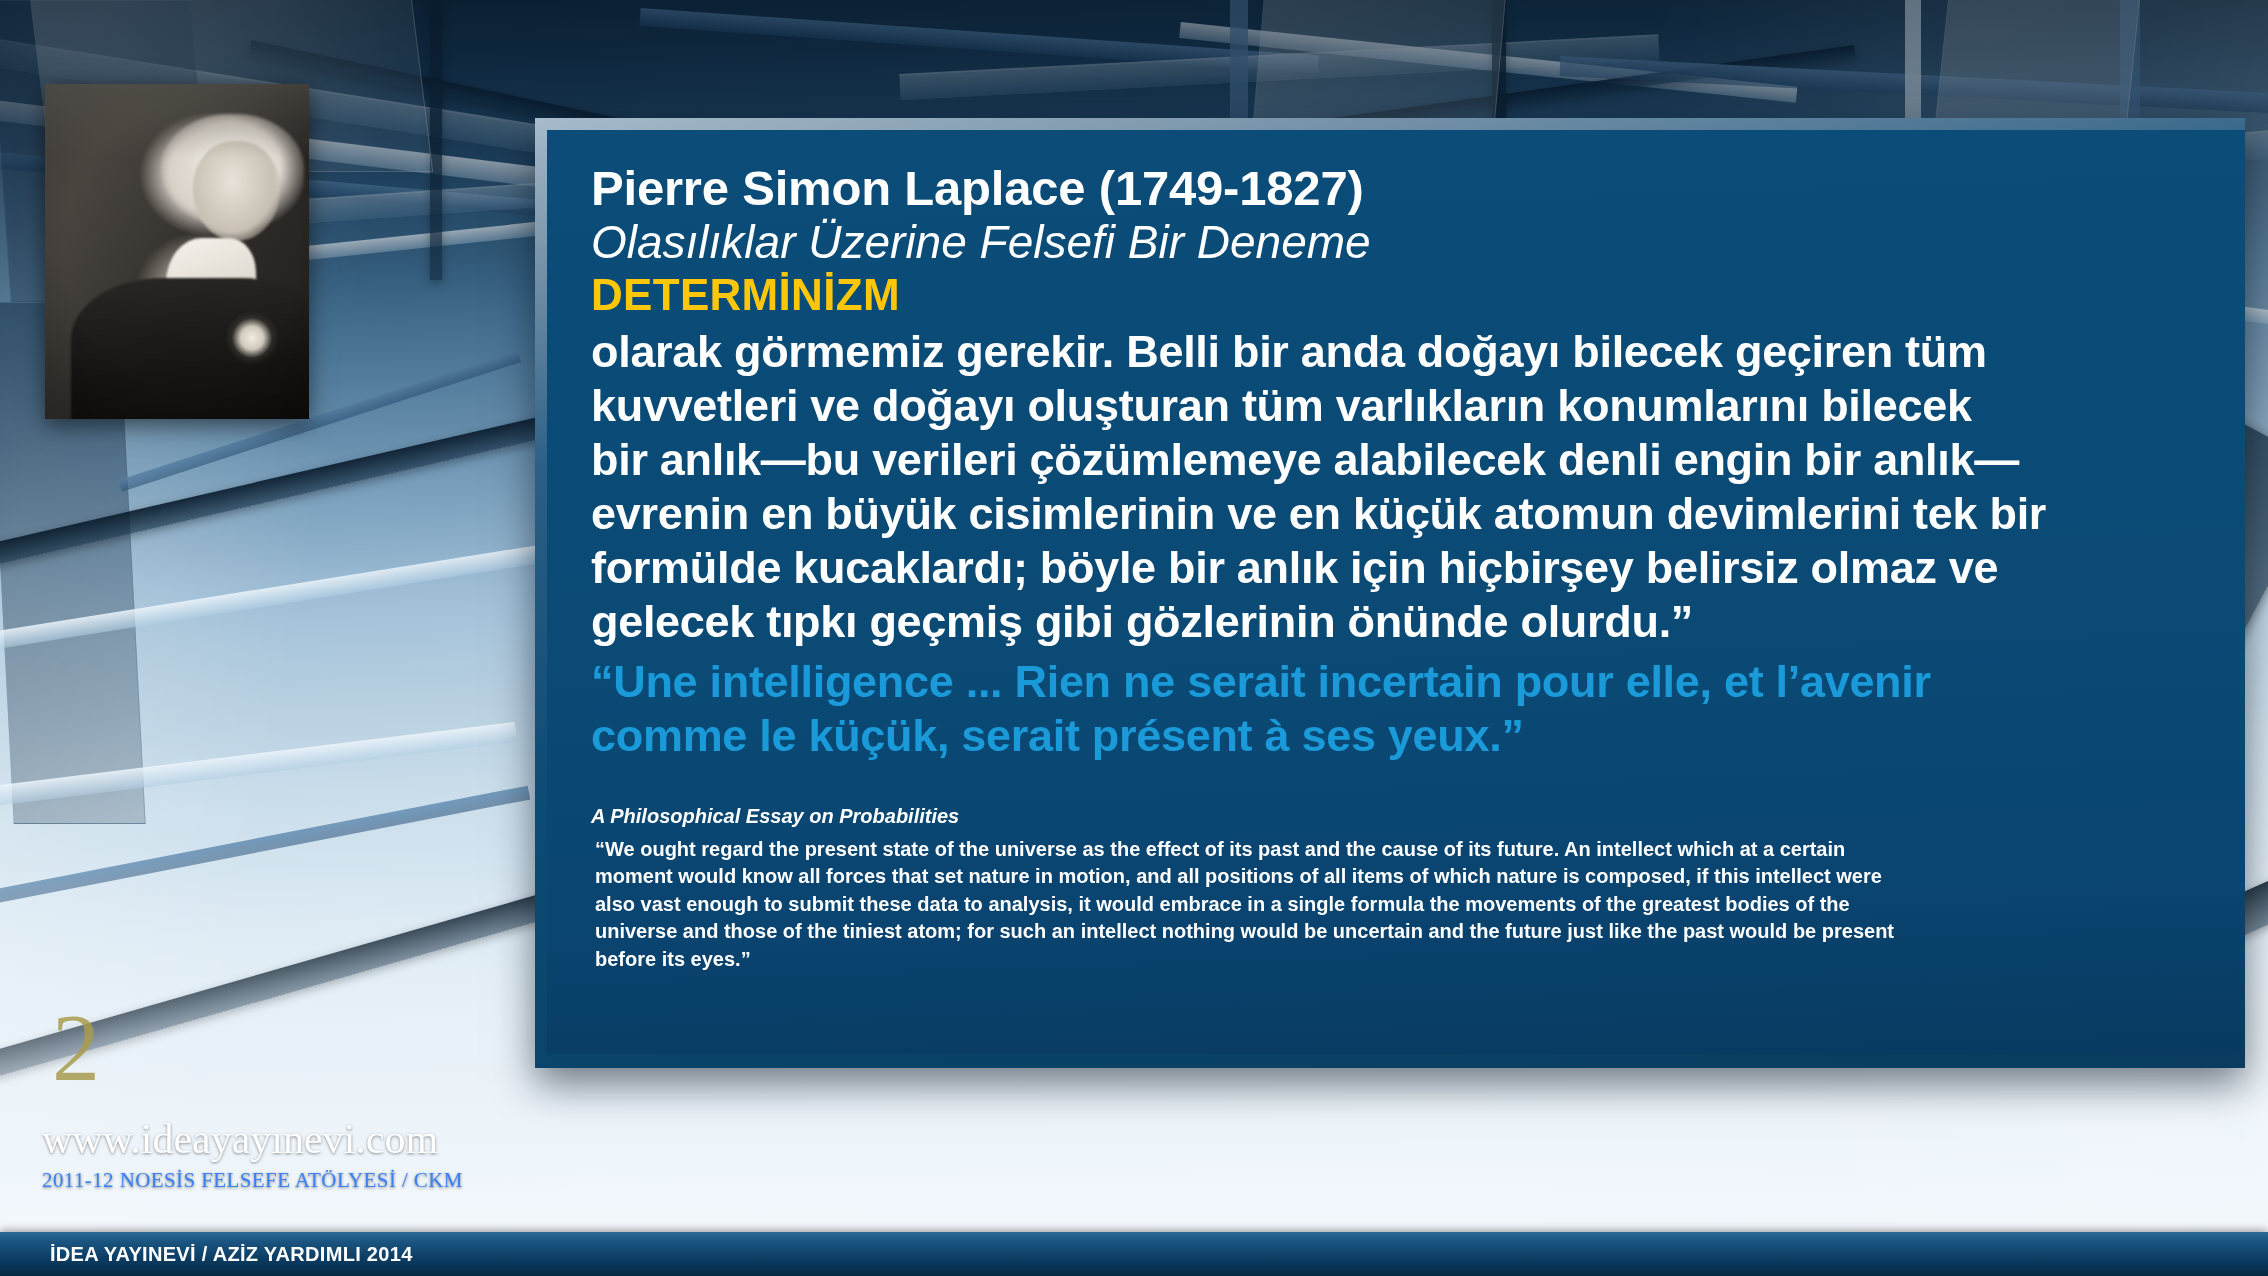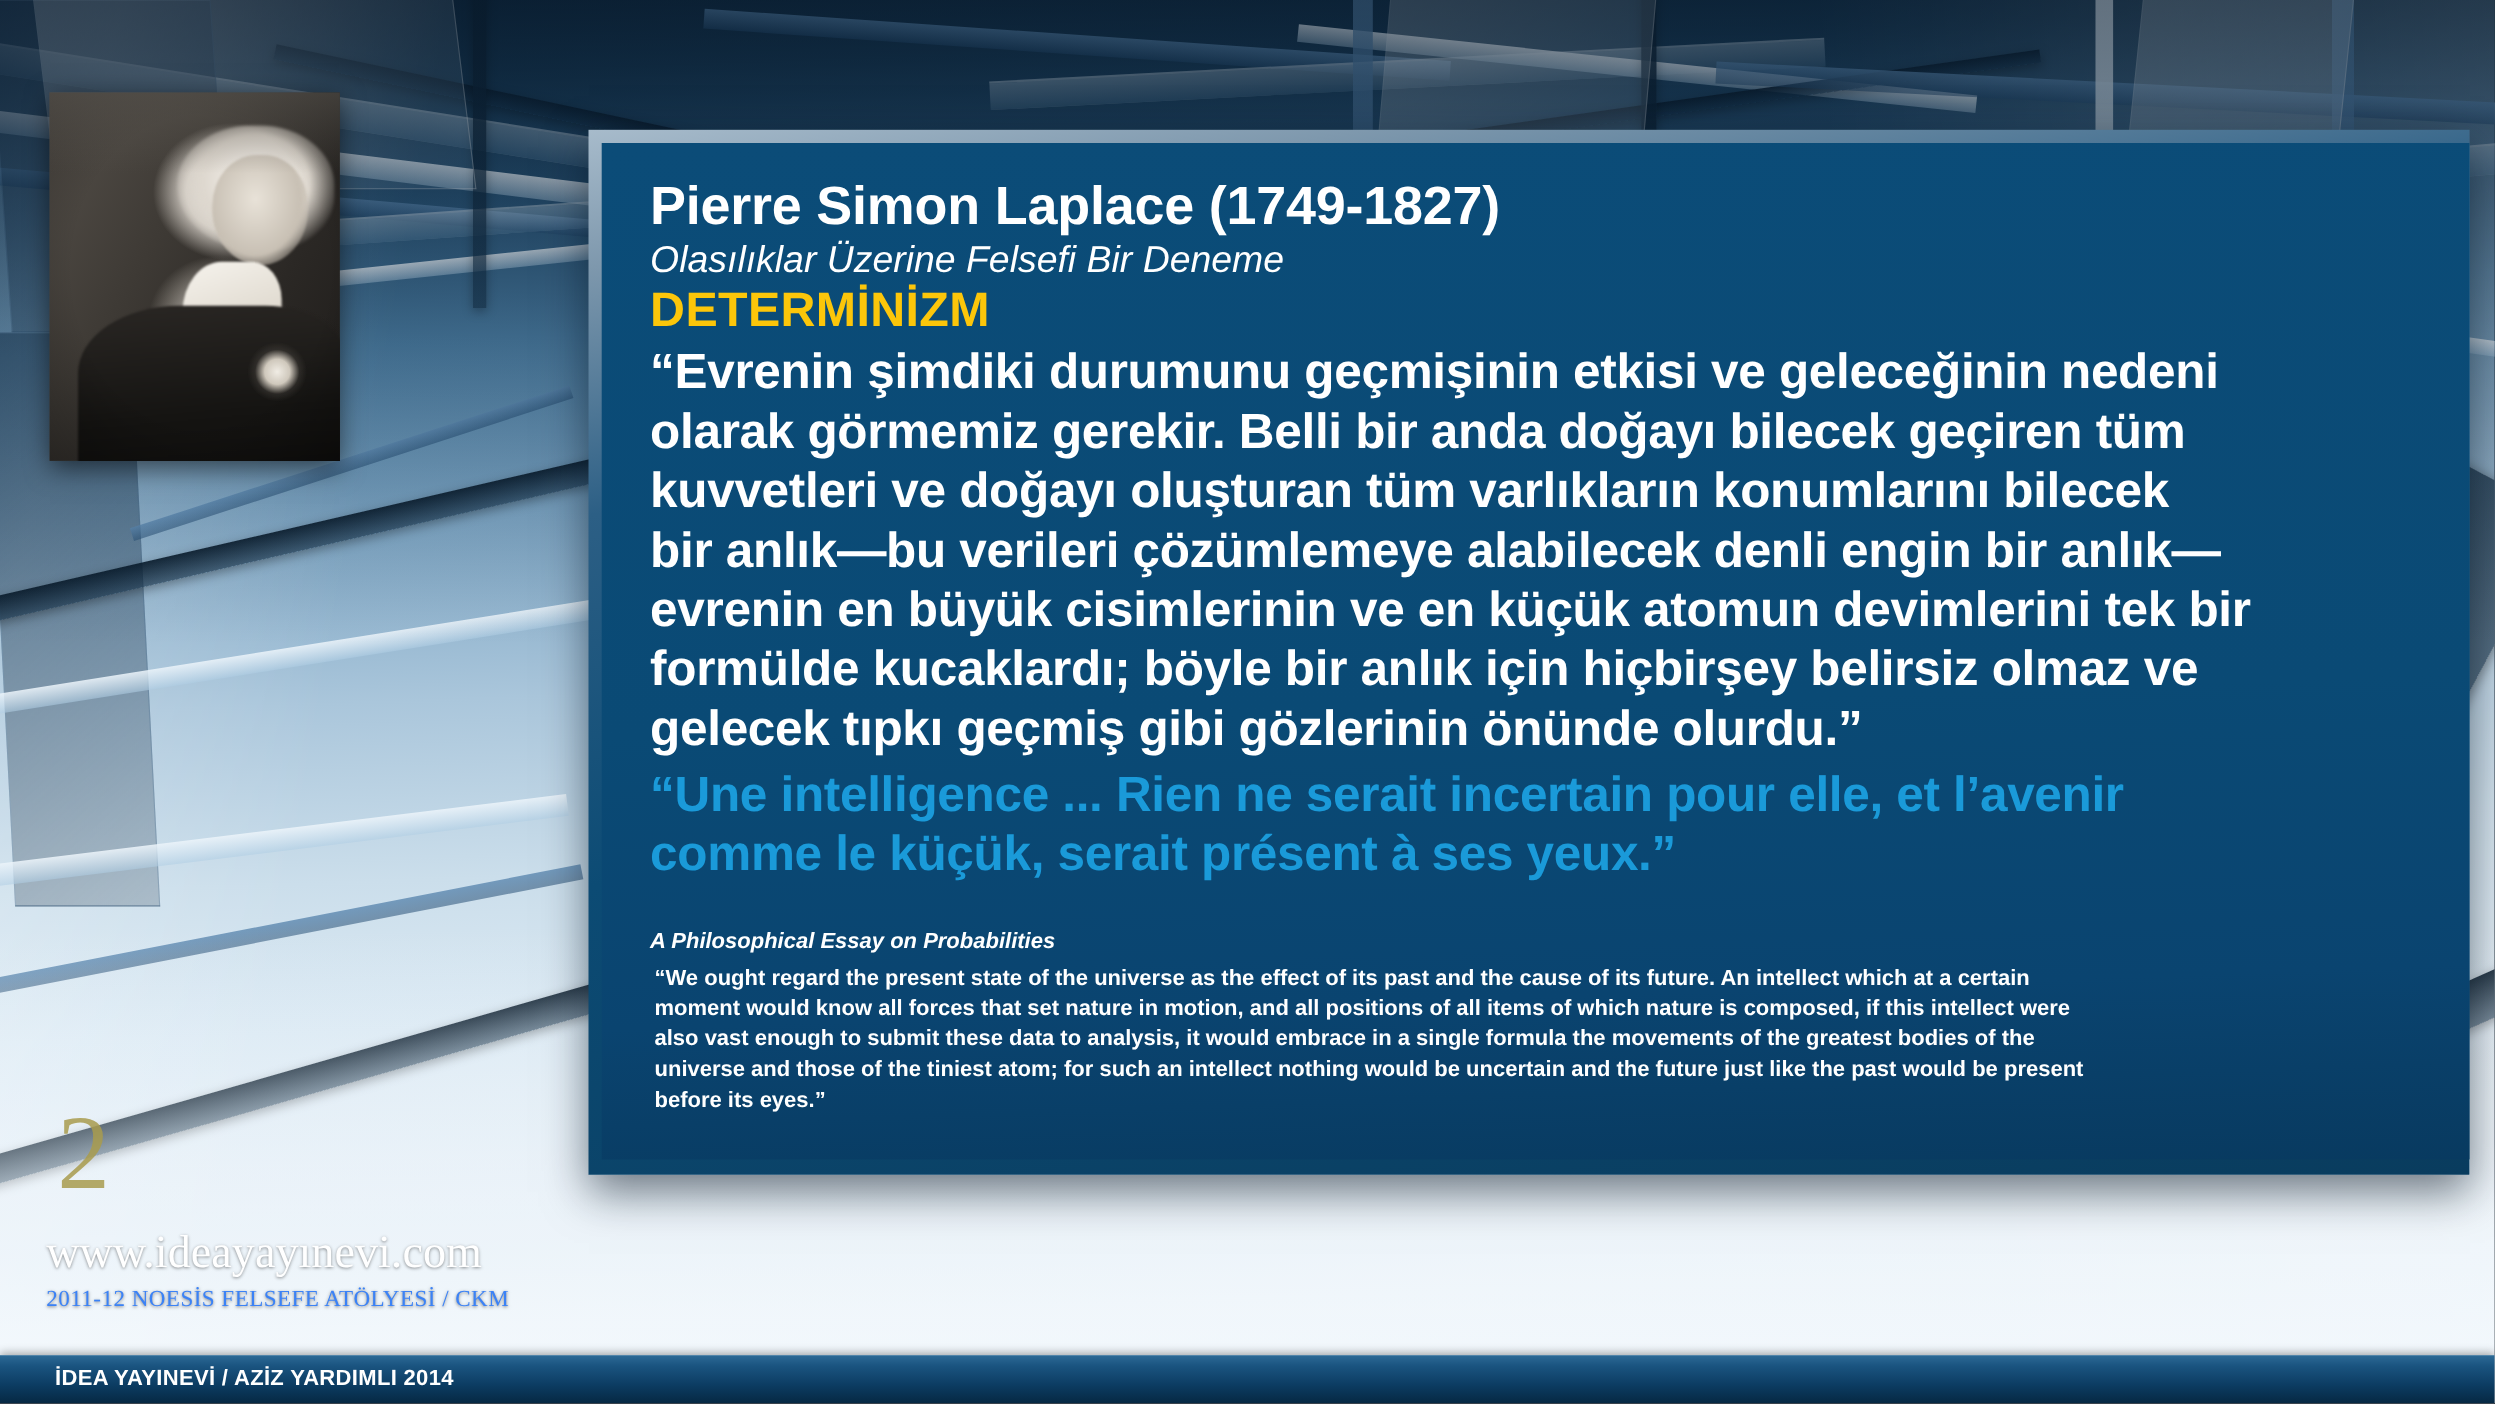--- a/index.html
+++ b/index.html
@@ -176,21 +176,21 @@
   .title {
     color: #ffffff;
     font-size: 49px;
     font-weight: bold;
     line-height: 1.08;
     letter-spacing: -0.2px;
     margin: 0 0 2px 0;
   }
   .subtitle {
     color: #ffffff;
-    font-size: 34px;
+    font-size: 46px;
     font-style: italic;
     font-weight: normal;
     line-height: 1.12;
     margin: 0 0 2px 0;
   }
   .kicker {
     color: #fcc60a;
     font-size: 44px;
     font-weight: bold;
     line-height: 1.14;
@@ -346,21 +346,20 @@
   </div>
 
   <div class="panel-frame">
     <div class="panel">
 
       <h1 class="title">Pierre Simon Laplace (1749-1827)</h1>
       <h2 class="subtitle">Olasılıklar Üzerine Felsefi Bir Deneme</h2>
       <h3 class="kicker">DETERMİNİZM</h3>
 
       <div class="quote-tr">
-        <span class="ln">“Evrenin şimdiki durumunu geçmişinin etkisi ve geleceğinin nedeni</span>
         <span class="ln">olarak görmemiz gerekir. Belli bir anda doğayı bilecek geçiren tüm</span>
         <span class="ln">kuvvetleri ve doğayı oluşturan tüm varlıkların konumlarını bilecek</span>
         <span class="ln">bir anlık—bu verileri çözümlemeye alabilecek denli engin bir anlık—</span>
         <span class="ln">evrenin en büyük cisimlerinin ve en küçük atomun devimlerini tek bir</span>
         <span class="ln">formülde kucaklardı; böyle bir anlık için hiçbirşey belirsiz olmaz ve</span>
         <span class="ln">gelecek tıpkı geçmiş gibi gözlerinin önünde olurdu.”</span>
       </div>
 
       <div class="quote-fr">
         <span class="ln">“Une intelligence ... Rien ne serait incertain pour elle, et l’avenir</span>

